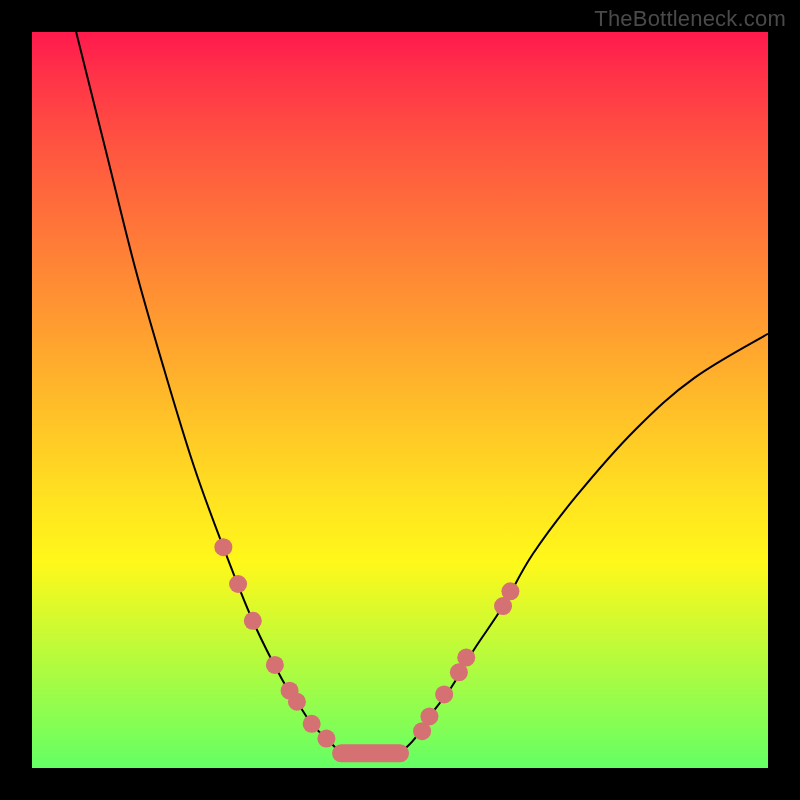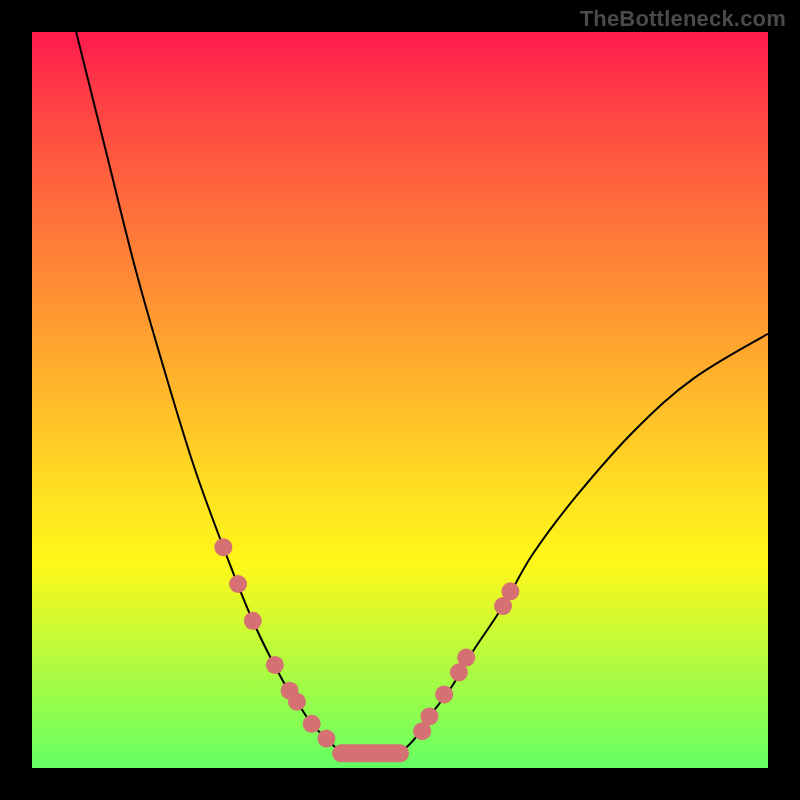--- a/index.html
+++ b/index.html
@@ -39,21 +39,21 @@
     width: 736px;
     height: 736px;
     overflow: visible;
   }
   .watermark {
     position: absolute;
     top: 6px;
     right: 14px;
     color: #4a4a4a;
     font-size: 22px;
-    font-weight: 700;
+    font-weight: 400;
     letter-spacing: 0.2px;
     user-select: none;
   }
   .curve {
     fill: none;
     stroke: #000;
     stroke-width: 2;
   }
   .dot {
     fill: #d57073;

